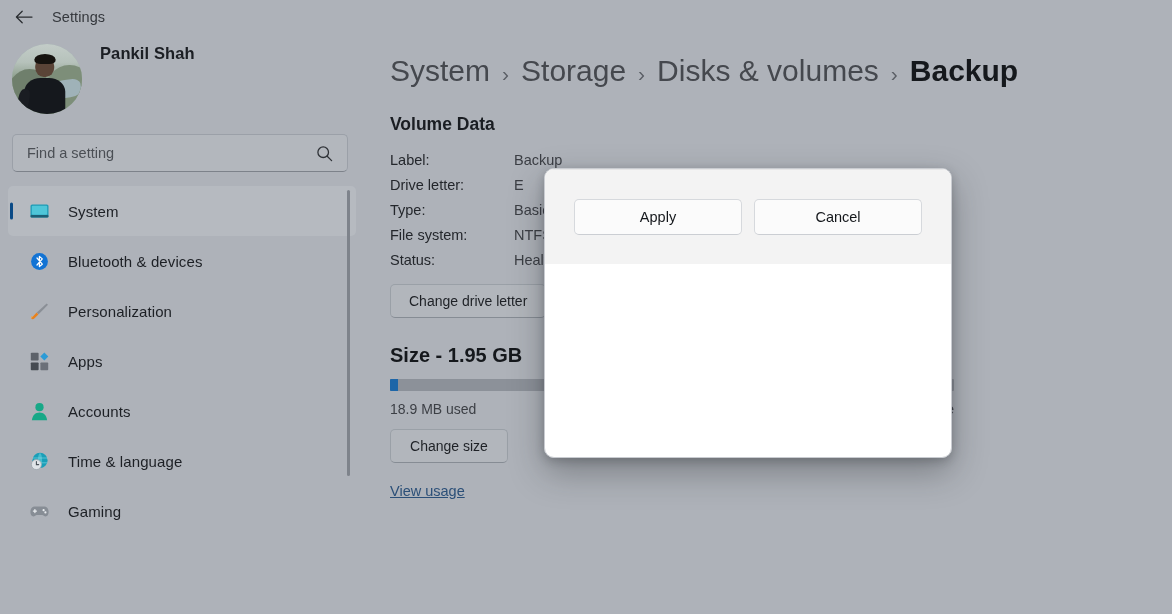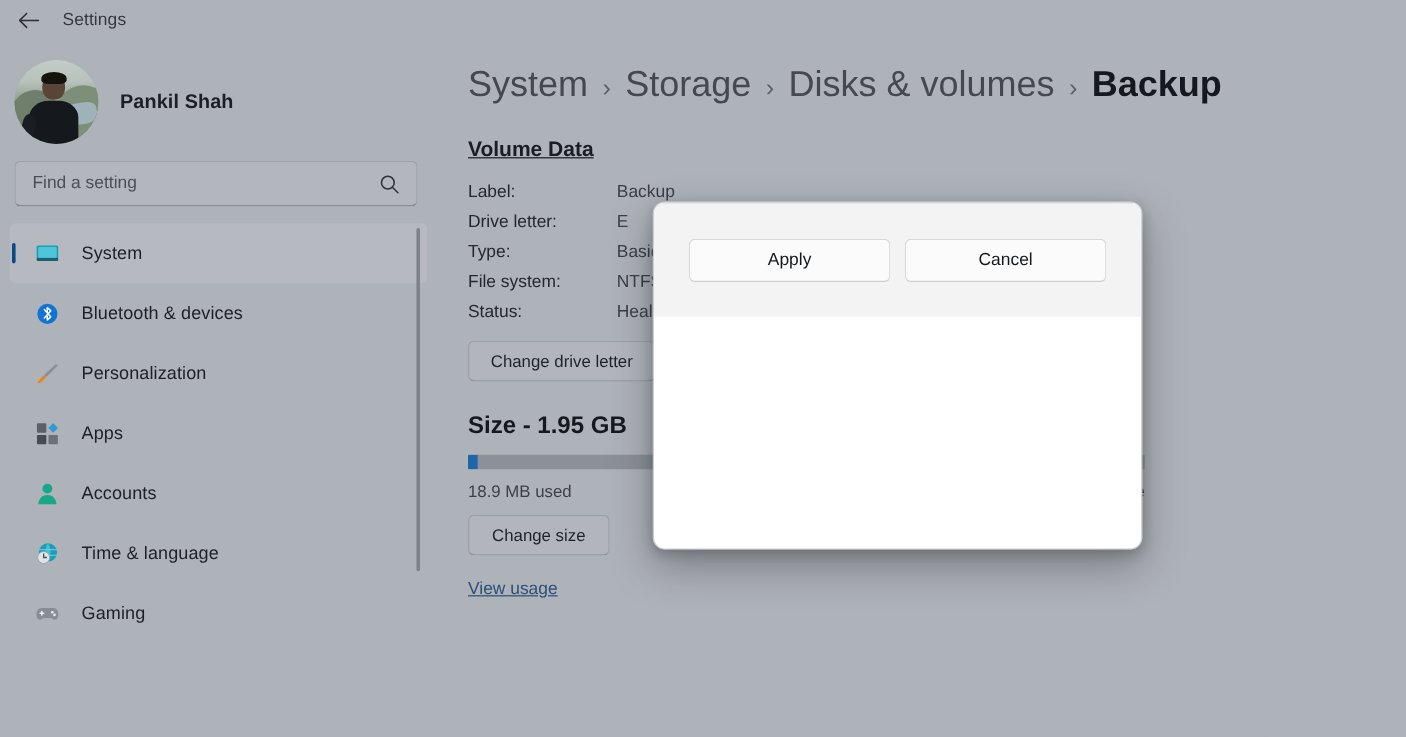--- a/index.html
+++ b/index.html
@@ -49,21 +49,20 @@
   .sidebar {
     position: absolute;
     top: 34px; left: 0;
     width: 362px;
     height: 580px;
     padding: 0 10px 0 8px;
   }
 
   .account {
     display: flex;
-    align-items: center;
     gap: 18px;
     padding: 10px 0 0 4px;
     height: 92px;
   }
   .avatar {
     position: relative;
     width: 70px; height: 70px;
     border-radius: 50%;
     overflow: hidden;
     flex: 0 0 auto;
@@ -220,21 +219,20 @@
   }
   .crumb { color: #45484e; }
   .crumb.current { color: #15181c; font-weight: 700; }
   .crumb-sep { color: #5b5f66; font-size: 21px; }
 
   .section-title {
     margin-top: 28px;
     font-size: 17.5px;
     font-weight: 700;
     color: #1a1d22;
-    text-decoration: underline;
   }
 
   .props {
     margin-top: 12px;
   }
   .prop-row {
     display: flex;
     height: 25px;
     align-items: center;
     font-size: 14.5px;

